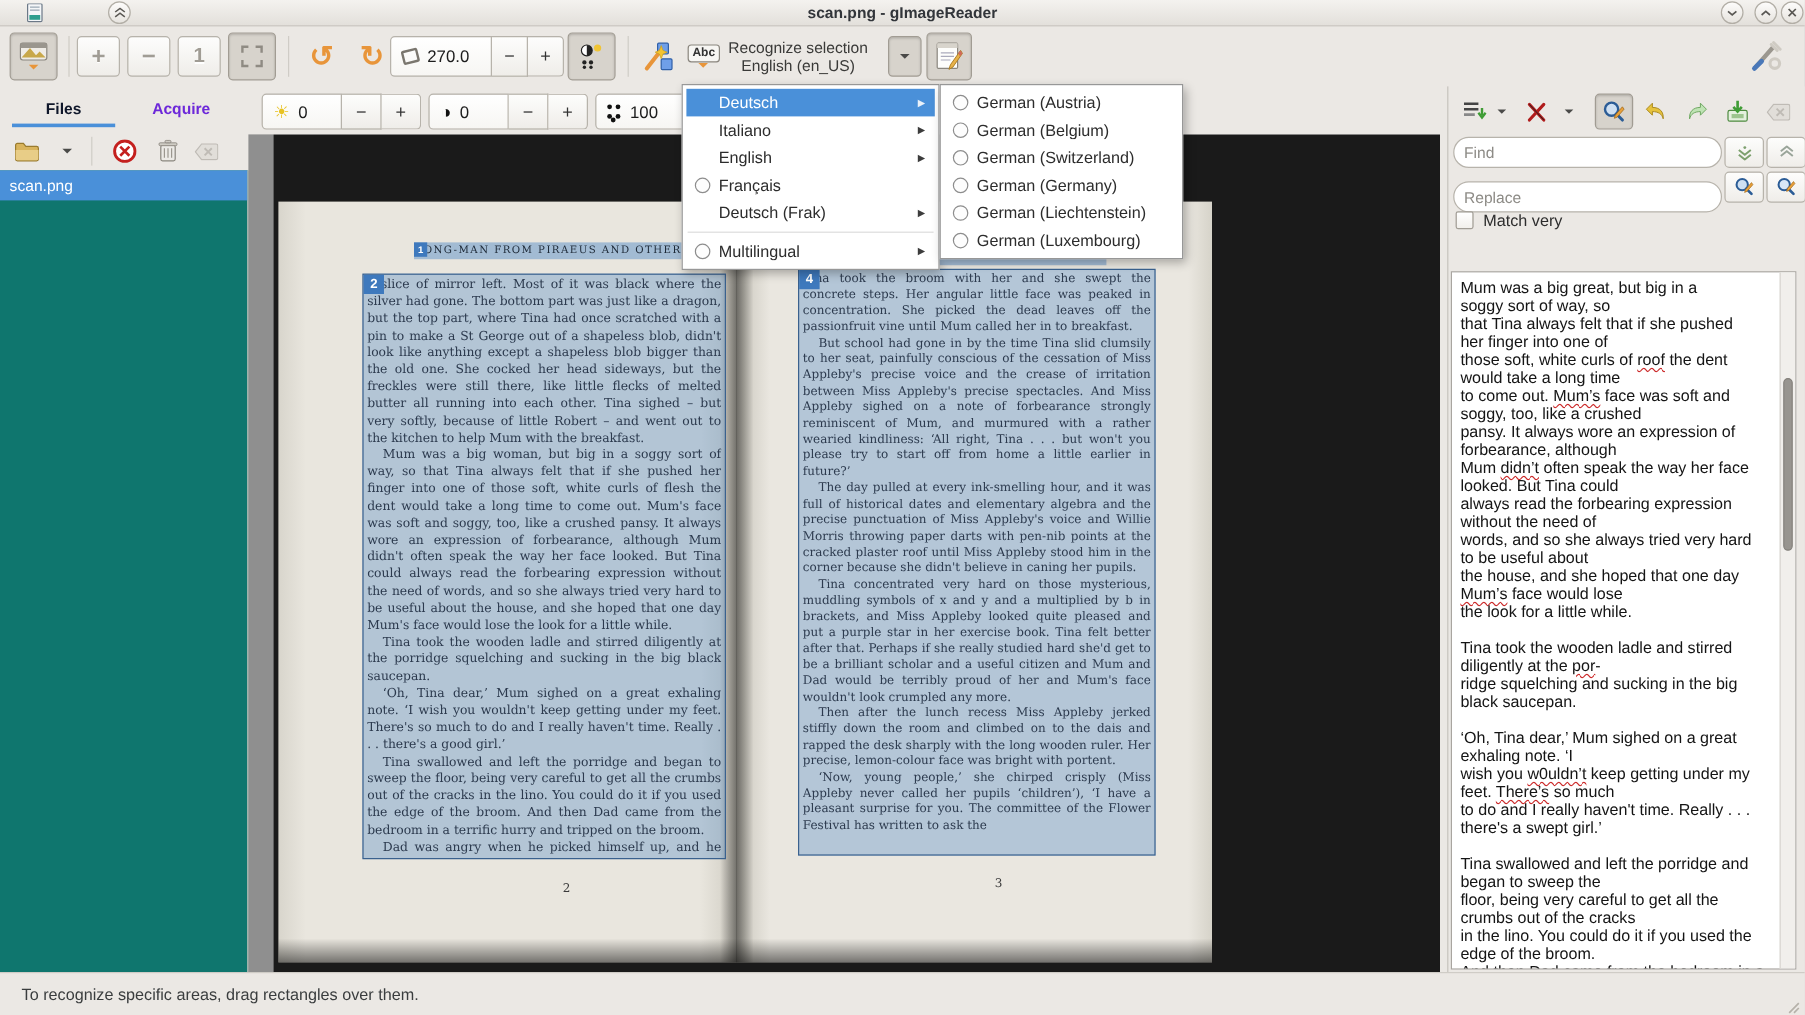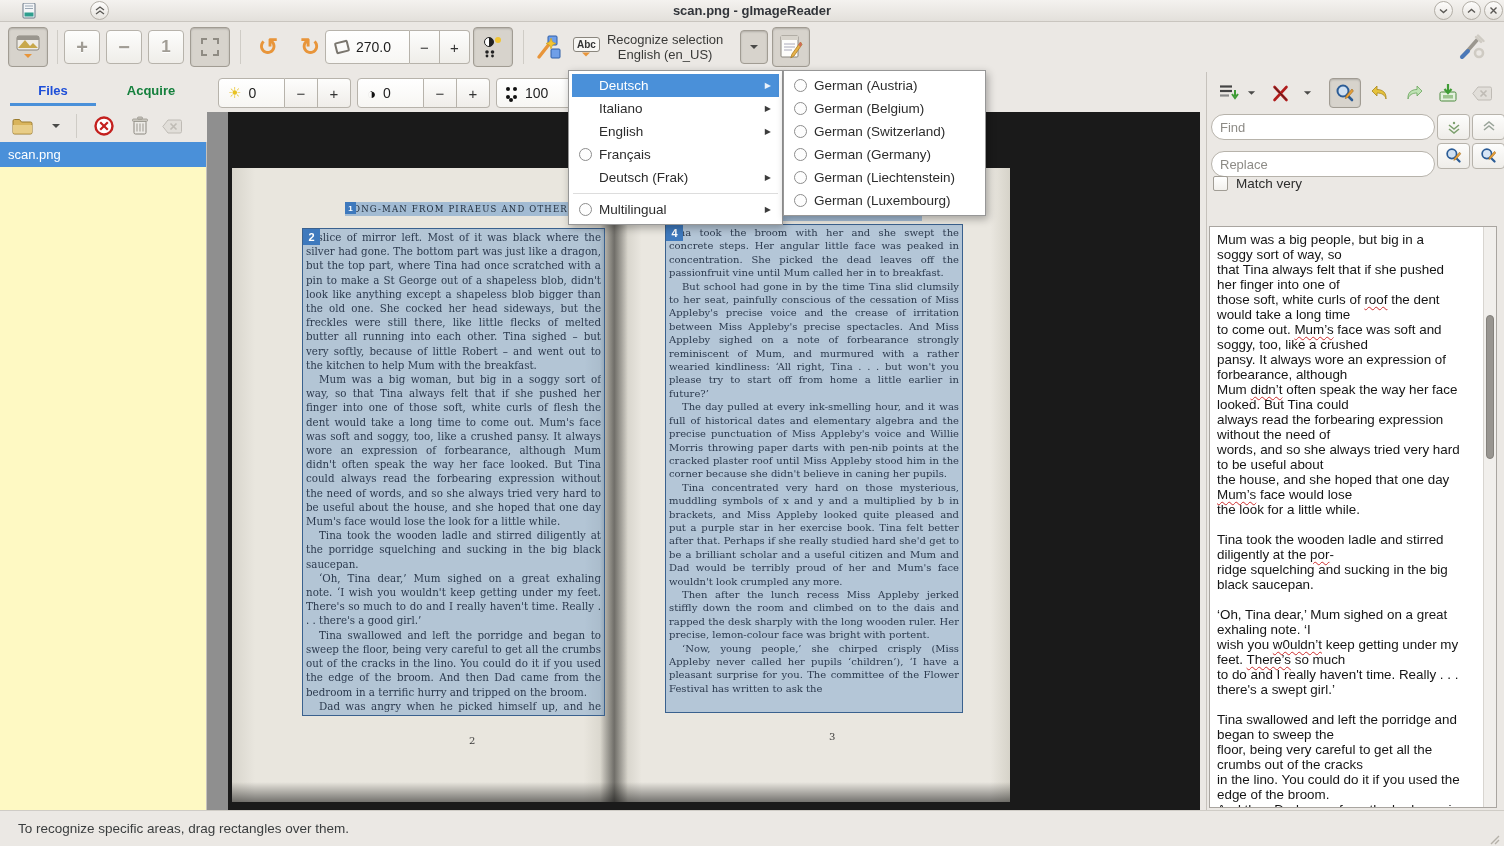--- a/index.html
+++ b/index.html
@@ -13,21 +13,21 @@
   
   .btn { border:1px solid #b7b3ab; border-radius:4px; background:linear-gradient(#fdfdfc,#efede9); display:flex; align-items:center; justify-content:center; }
   .btn.pressed { background:#d7d3cc; border-color:#a19c93; box-shadow:inset 0 1px 2px rgba(0,0,0,.18); }
   .flat { display:flex; align-items:center; justify-content:center; background:transparent; border:none; }
   .vsep { width:1px; background:#cfccc6; }
   .glyph { color:#a09c94; font-weight:bold; text-shadow:0 1px 0 #fff; }
   .field { background:linear-gradient(#ffffff,#f7f6f3); border:1px solid #b7b3ab; border-radius:4px 0 0 4px; display:flex; align-items:center; gap:7px; padding:0 9px; font-size:14px; color:#1d1d1d; }
   .spinbtn { border:1px solid #b7b3ab; border-left:none; background:linear-gradient(#fdfdfc,#efede9); display:flex; align-items:center; justify-content:center; font-size:15px; color:#333; }
   .spinbtn.last { border-radius:0 4px 4px 0; }
   
-  #lpanel-list { background:#fef9c3; border-right:1px solid #c6c2bc; }
+  #lpanel-list { background:#0f766e; border-right:1px solid #c6c2bc; }
   .tab { font-size:13px; font-weight:bold; text-align:center; }
   .filerow { height:25px; background:#4a90d9; color:#fff; font-size:13px; display:flex; align-items:center; padding-left:8px; }
   
   #canvas { left:207px; top:112px; width:993px; height:698px; background:#8f8f8f; overflow:hidden; }
   #scan { left:21px; top:0; width:972px; height:698px; background:#1a1a1a; }
   .page { top:56px; height:634px; }
   #pageL { left:4px; width:382px; background:linear-gradient(to right,#d8d5cc, #e9e6de 6%, #e9e6de 92%, #cfccc2); }
   #pageR { left:386px; width:396px; background:linear-gradient(to right,#c8c5bb, #eae7e0 7%, #eae7e0 95%, #d6d3c9); }
   #gutter { left:372px; top:56px; width:28px; height:634px; background:linear-gradient(to right, rgba(0,0,0,0), rgba(0,0,0,.45) 50%, rgba(0,0,0,0)); }
   #bookshadow { left:4px; top:670px; width:778px; height:20px; background:linear-gradient(rgba(0,0,0,0),rgba(0,0,0,.5)); }
@@ -225,25 +225,25 @@
       </div>
     <div class="abs field" style="left:289px;top:2px;width:76px;height:30px;border-radius:4px">
       <span style="width:12px;height:12px;position:relative">
           <span style="position:absolute;left:0;top:0;width:4px;height:4px;background:#111;border-radius:50%;box-shadow:7px 0 0 #111,0 8px 0 #111,7px 8px 0 #111,3px 11px 0 #111"></span>
         </span>
       <span>100</span>
     </div>
   </div>
 
   <div class="abs" style="left:0;top:72px;width:207px;height:738px">
-    <div class="abs tab" style="left:6px;top:6px;width:94px;height:28px;line-height:26px;color:#1d4ed8">
+    <div class="abs tab" style="left:6px;top:6px;width:94px;height:28px;line-height:26px;color:#0f172a">
       <span>Files</span>
       <div class="abs" style="left:4px;top:25px;width:86px;height:3px;background:#4a90d9"></div>
     </div>
-    <div class="abs tab" style="left:104px;top:6px;width:94px;height:28px;line-height:26px;color:#15803d"><span>Acquire</span></div>
+    <div class="abs tab" style="left:104px;top:6px;width:94px;height:28px;line-height:26px;color:#6d28d9"><span>Acquire</span></div>
     <div class="abs" style="left:0;top:38px;width:207px;height:32px">
       <div class="abs flat" style="left:8px;top:2px;width:30px;height:28px">
         <svg width="22" height="17" viewBox="0 0 22 17">
             <path d="M1 3 a1.5 1.5 0 0 1 1.5 -1.5 h5 l2 2.5 h9 a1.5 1.5 0 0 1 1.5 1.5 v9 a1.5 1.5 0 0 1 -1.5 1.5 h-16 a1.5 1.5 0 0 1 -1.5 -1.5 Z" fill="#d9b45c" stroke="#9a7b2e"></path>
             <path d="M1 7 h19 v7 a1.5 1.5 0 0 1 -1.5 1.5 h-16 a1.5 1.5 0 0 1 -1.5 -1.5 Z" fill="#e8cd87"></path>
           </svg>
       </div>
       <div class="abs flat" style="left:44px;top:2px;width:24px;height:28px">
           <svg width="10" height="6" viewBox="0 0 10 6">
             <path d="M1 1 L5 5 L9 1 Z" fill="#4a4a48"></path>
@@ -471,21 +471,21 @@
           <line x1="12" y1="12" x2="17" y2="17" stroke="#2b5c96" stroke-width="2.6" stroke-linecap="round"></line>
           <path d="M17 5 L11 12 L10.3 14.6 L12.6 13.6 L18.4 7 Z" fill="#e8a03a" stroke="#9c6414" stroke-width=".6"></path>
         </svg>
     </div>
     <div class="abs" style="left:6px;top:102px;width:290px;height:18px;display:flex;align-items:center;gap:8px">
       <span class="cbox"></span>
       <span style="font-size:13.5px;color:#2d2d2d">Match very</span>
     </div>
 
     <div class="abs" id="outtext" style="left:2px;top:154px;width:288px;height:582px">
-        <div class="oline">Mum was a big people, but big in a</div>
+        <div class="oline">Mum was a big great, but big in a</div>
         <div class="oline">soggy sort of way, so</div>
         <div class="oline">that Tina always felt that if she pushed</div>
         <div class="oline">her finger into one of</div>
         <div class="oline">those soft, white curls of <span class="sq">roof</span> the dent</div>
         <div class="oline">would take a long time</div>
         <div class="oline">to come out. <span class="sq">Mum’s</span> face was soft and</div>
         <div class="oline">soggy, too, like a crushed</div>
         <div class="oline">pansy. It always wore an expression of</div>
         <div class="oline">forbearance, although</div>
         <div class="oline">Mum <span class="sq">didn’t</span> often speak the way her face</div>

